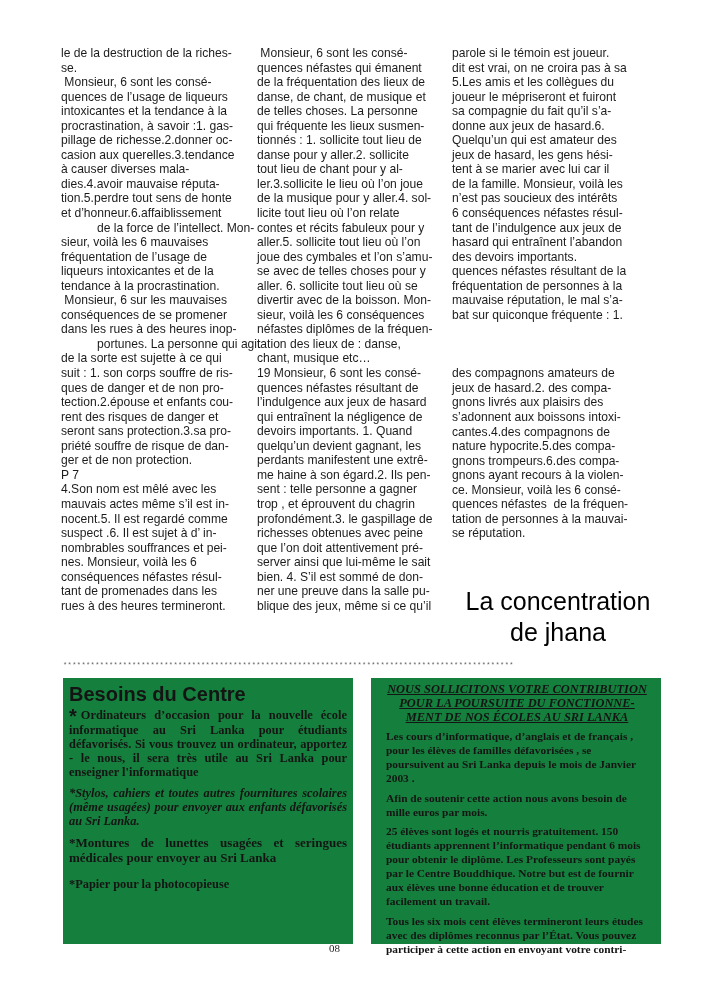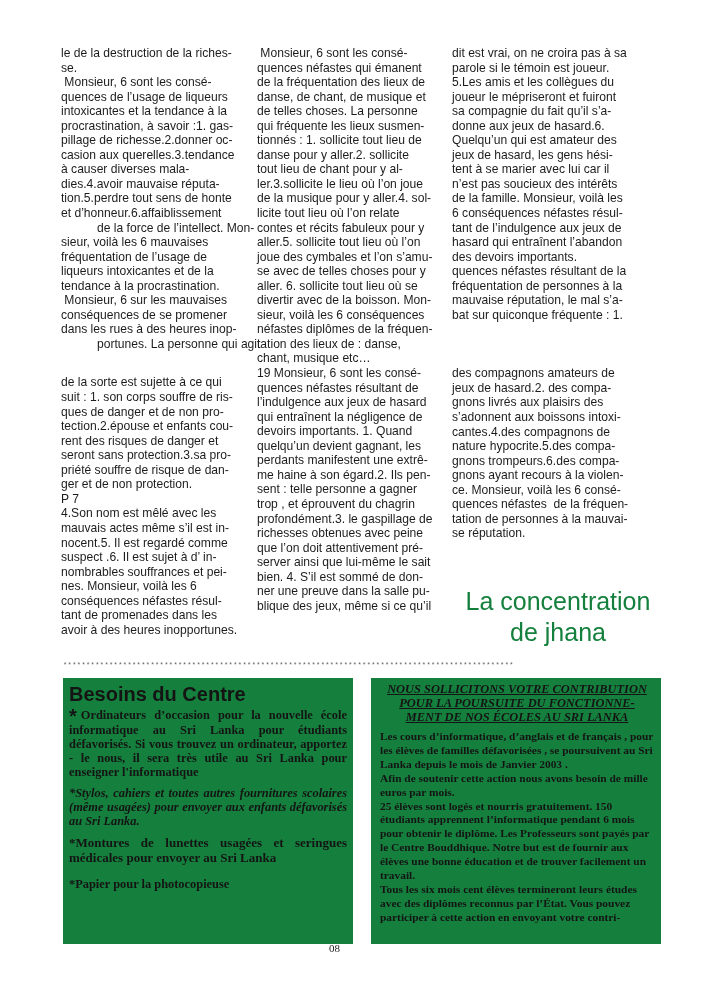--- a/index.html
+++ b/index.html
@@ -11,21 +11,21 @@
     color: #1c1c1c;
   }
   .col p { margin: 0; }
   #col1 { left: 61px; width: 190px; }
   #col2 { left: 257px; width: 190px; }
   #col3 { left: 452px; width: 203px; text-align: justify; }
   .heading-jhana {
     position: absolute; left: 452px; top: 586px; width: 212px;
     text-align: center;
     font-family: "Liberation Sans", sans-serif;
-    font-size: 25px; line-height: 31px; color: #15803d;
+    font-size: 25px; line-height: 31px; color: #000000;
   }
   .divider {
     position: absolute; left: 63px; top: 660px; width: 600px;
     font-family: "Liberation Mono", monospace;
     font-size: 7px; letter-spacing: 0.4px; color: #666;
     white-space: nowrap; overflow: hidden; line-height: 10px;
   }
   .box {
     position: absolute; top: 678px; height: 266px;
     background: #15803d;
@@ -39,21 +39,21 @@
     font-size: 20px; line-height: 25px; margin: 0 0 1px 0;
   }
   .need { font-size: 12.4px; line-height: 14px; text-align: justify; margin: 0 0 7px 0; }
   .need.italic { font-style: italic; }
   .star-big { font-size: 20px; vertical-align: -4px; margin-right: 4px; font-family: "Liberation Sans", sans-serif; }
   .box-r-title {
     font-style: italic; text-decoration: underline; text-align: center;
     font-size: 12.4px; line-height: 14px; margin: 0 0 6px 0;
   }
   .box-r-body { font-size: 11.4px; line-height: 13.9px; }
-  .box-r-body p { margin: 0; }
+  .box-r-body p { margin: 6px; }
   .page-num {
     position: absolute; left: 329px; top: 942px;
     font-family: "Liberation Serif", serif; font-size: 11px; color: #222;
   }
 </style>
 </head>
 <body>
 
 <div id="col1" class="col">
     <p style="white-space: pre;">le de la destruction de la riches-</p>
@@ -70,38 +70,38 @@
     <p style="white-space: pre;">et d’honneur.6.affaiblissement</p>
     <p style="white-space: pre; margin-left: 36px;">de la force de l’intellect. Mon-</p>
     <p style="white-space: pre;">sieur, voilà les 6 mauvaises</p>
     <p style="white-space: pre;">fréquentation de l’usage de</p>
     <p style="white-space: pre;">liqueurs intoxicantes et de la</p>
     <p style="white-space: pre;">tendance à la procrastination.</p>
     <p style="white-space: pre;"> Monsieur, 6 sur les mauvaises</p>
     <p style="white-space: pre;">conséquences de se promener</p>
     <p style="white-space: pre;">dans les rues à des heures inop-</p>
     <p style="white-space: pre; padding-left: 36px;">portunes. La personne qui agit</p>
-    <p style="white-space: pre; margin-top: 24px;">de la sorte est sujette à ce qui</p>
+    <p style="white-space: pre;">de la sorte est sujette à ce qui</p>
     <p style="white-space: pre;">suit : 1. son corps souffre de ris-</p>
     <p style="white-space: pre;">ques de danger et de non pro-</p>
     <p style="white-space: pre;">tection.2.épouse et enfants cou-</p>
     <p style="white-space: pre;">rent des risques de danger et</p>
     <p style="white-space: pre;">seront sans protection.3.sa pro-</p>
     <p style="white-space: pre;">priété souffre de risque de dan-</p>
     <p style="white-space: pre;">ger et de non protection.</p>
     <p style="white-space: pre;">P 7</p>
     <p style="white-space: pre;">4.Son nom est mêlé avec les</p>
     <p style="white-space: pre;">mauvais actes même s’il est in-</p>
     <p style="white-space: pre;">nocent.5. Il est regardé comme</p>
     <p style="white-space: pre;">suspect .6. Il est sujet à d’ in-</p>
     <p style="white-space: pre;">nombrables souffrances et pei-</p>
     <p style="white-space: pre;">nes. Monsieur, voilà les 6</p>
     <p style="white-space: pre;">conséquences néfastes résul-</p>
     <p style="white-space: pre;">tant de promenades dans les</p>
-    <p style="white-space: pre;">avoir à des heures inopportunes.</p>
+    <p style="white-space: pre;">rues à des heures termineront.</p>
   </div>
 <div id="col2" class="col">
     <p style="white-space: pre;"> Monsieur, 6 sont les consé-</p>
     <p style="white-space: pre;">quences néfastes qui émanent</p>
     <p style="white-space: pre;">de la fréquentation des lieux de</p>
     <p style="white-space: pre;">danse, de chant, de musique et</p>
     <p style="white-space: pre;">de telles choses. La personne</p>
     <p style="white-space: pre;">qui fréquente les lieux susmen-</p>
     <p style="white-space: pre;">tionnés : 1. sollicite tout lieu de</p>
     <p style="white-space: pre;">danse pour y aller.2. sollicite</p>
@@ -131,31 +131,31 @@
     <p style="white-space: pre;">trop , et éprouvent du chagrin</p>
     <p style="white-space: pre;">profondément.3. le gaspillage de</p>
     <p style="white-space: pre;">richesses obtenues avec peine</p>
     <p style="white-space: pre;">que l’on doit attentivement pré-</p>
     <p style="white-space: pre;">server ainsi que lui-même le sait</p>
     <p style="white-space: pre;">bien. 4. S’il est sommé de don-</p>
     <p style="white-space: pre;">ner une preuve dans la salle pu-</p>
     <p style="white-space: pre;">blique des jeux, même si ce qu’il</p>
   </div>
 <div id="col3" class="col">
+    <p style="white-space: pre;">parole si le témoin est joueur.</p>
     <p style="white-space: pre;">dit est vrai, on ne croira pas à sa</p>
-    <p style="white-space: pre;">parole si le témoin est joueur.</p>
     <p style="white-space: pre;">5.Les amis et les collègues du</p>
     <p style="white-space: pre;">joueur le mépriseront et fuiront</p>
     <p style="white-space: pre;">sa compagnie du fait qu’il s’a-</p>
     <p style="white-space: pre;">donne aux jeux de hasard.6.</p>
     <p style="white-space: pre;">Quelqu’un qui est amateur des</p>
     <p style="white-space: pre;">jeux de hasard, les gens hési-</p>
     <p style="white-space: pre;">tent à se marier avec lui car il</p>
+    <p style="white-space: pre;">de la famille. Monsieur, voilà les</p>
     <p style="white-space: pre;">n’est pas soucieux des intérêts</p>
-    <p style="white-space: pre;">de la famille. Monsieur, voilà les</p>
     <p style="white-space: pre;">6 conséquences néfastes résul-</p>
     <p style="white-space: pre;">tant de l’indulgence aux jeux de</p>
     <p style="white-space: pre;">hasard qui entraînent l’abandon</p>
     <p style="white-space: pre;">des devoirs importants.</p>
     <p style="white-space: pre;">quences néfastes résultant de la</p>
     <p style="white-space: pre;">fréquentation de personnes à la</p>
     <p style="white-space: pre;">mauvaise réputation, le mal s’a-</p>
     <p style="white-space: pre;">bat sur quiconque fréquente : 1.</p>
     <p style="white-space: pre; margin-top: 44px;">des compagnons amateurs de</p>
     <p style="white-space: pre;">jeux de hasard.2. des compa-</p>

